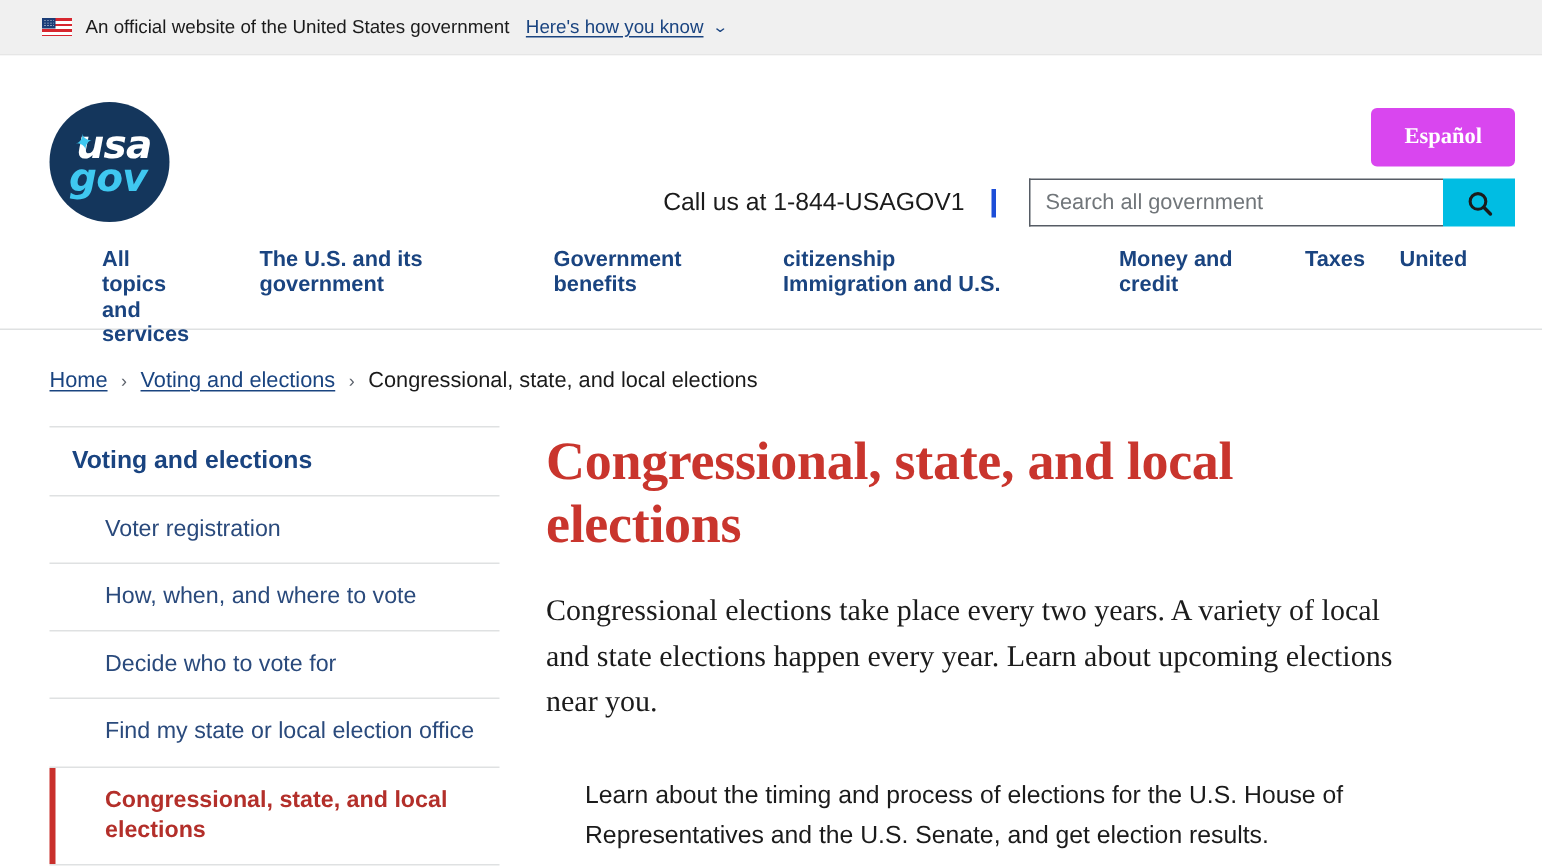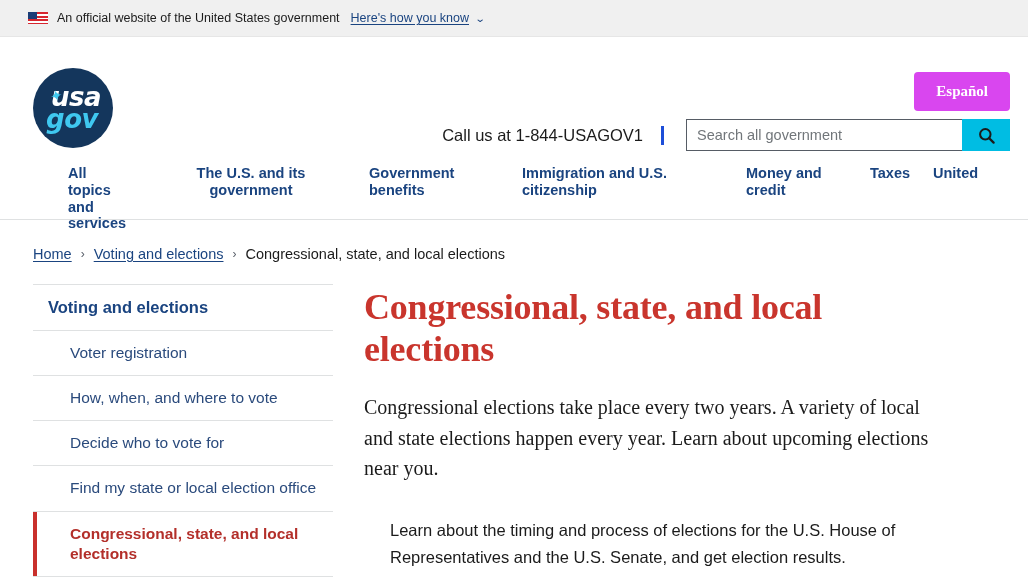--- a/index.html
+++ b/index.html
@@ -184,21 +184,21 @@
     color: #1a4480;
     font-weight: bold;
     font-size: 14.5px;
     line-height: 1.16;
     cursor: pointer;
     padding-top: 8px;
     flex: 0 0 auto;
   }
   .nav-item span { display: block; margin-left: 40px; }
   .nav-w1 { width: 105px; }
-  .nav-w2 { width: 196px; text-align: center; }
+  .nav-w2 { width: 196px; }
   .nav-w3 { width: 153px; }
   .nav-w4 { width: 224px; }
   .nav-w5 { width: 124px; }
   .nav-w6 { width: 63px; }
   .nav-w7 { width: auto; }
 
   
   .breadcrumb {
     padding: 26px 0 0 33px;
     font-size: 14.5px;
@@ -350,22 +350,22 @@
   </div>
   <div class="nav-item nav-w2">
     <span>The U.S. and its</span>
     <span>government</span>
   </div>
   <div class="nav-item nav-w3">
     <span>Government</span>
     <span>benefits</span>
   </div>
   <div class="nav-item nav-w4">
+    <span>citizenship</span>
     <span>Immigration and U.S.</span>
-    <span>citizenship</span>
   </div>
   <div class="nav-item nav-w5">
     <span>Money and</span>
     <span>credit</span>
   </div>
   <div class="nav-item nav-w6">
     <span>Taxes</span>
   </div>
   <div class="nav-item nav-w7">
     <span>United</span>

